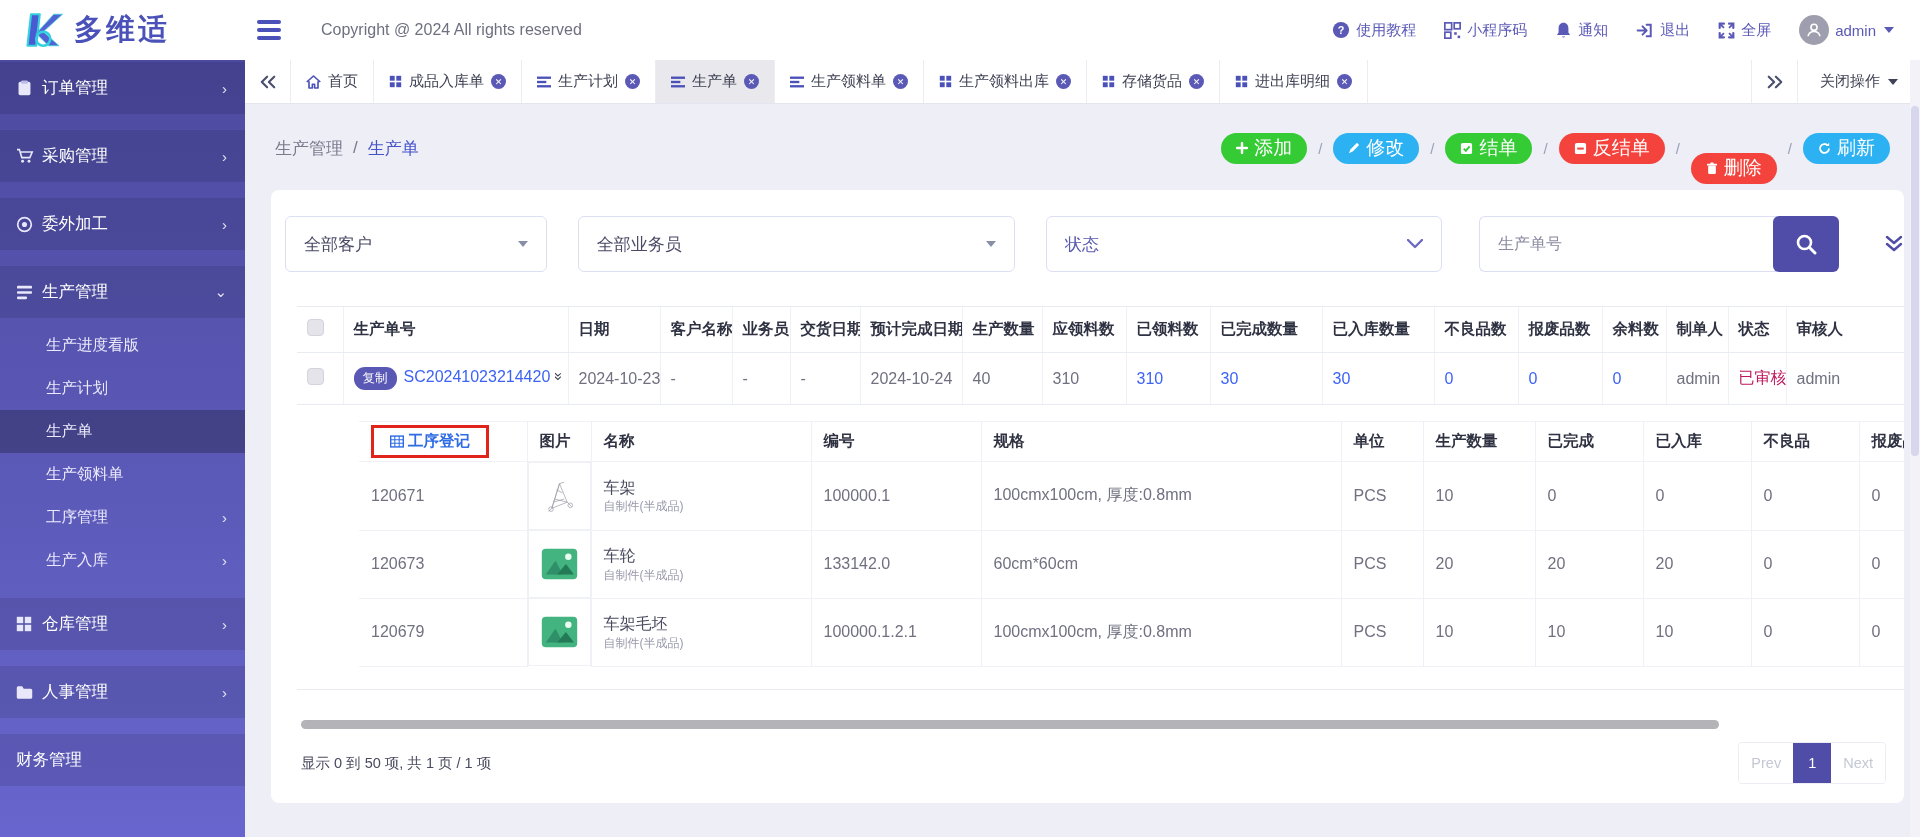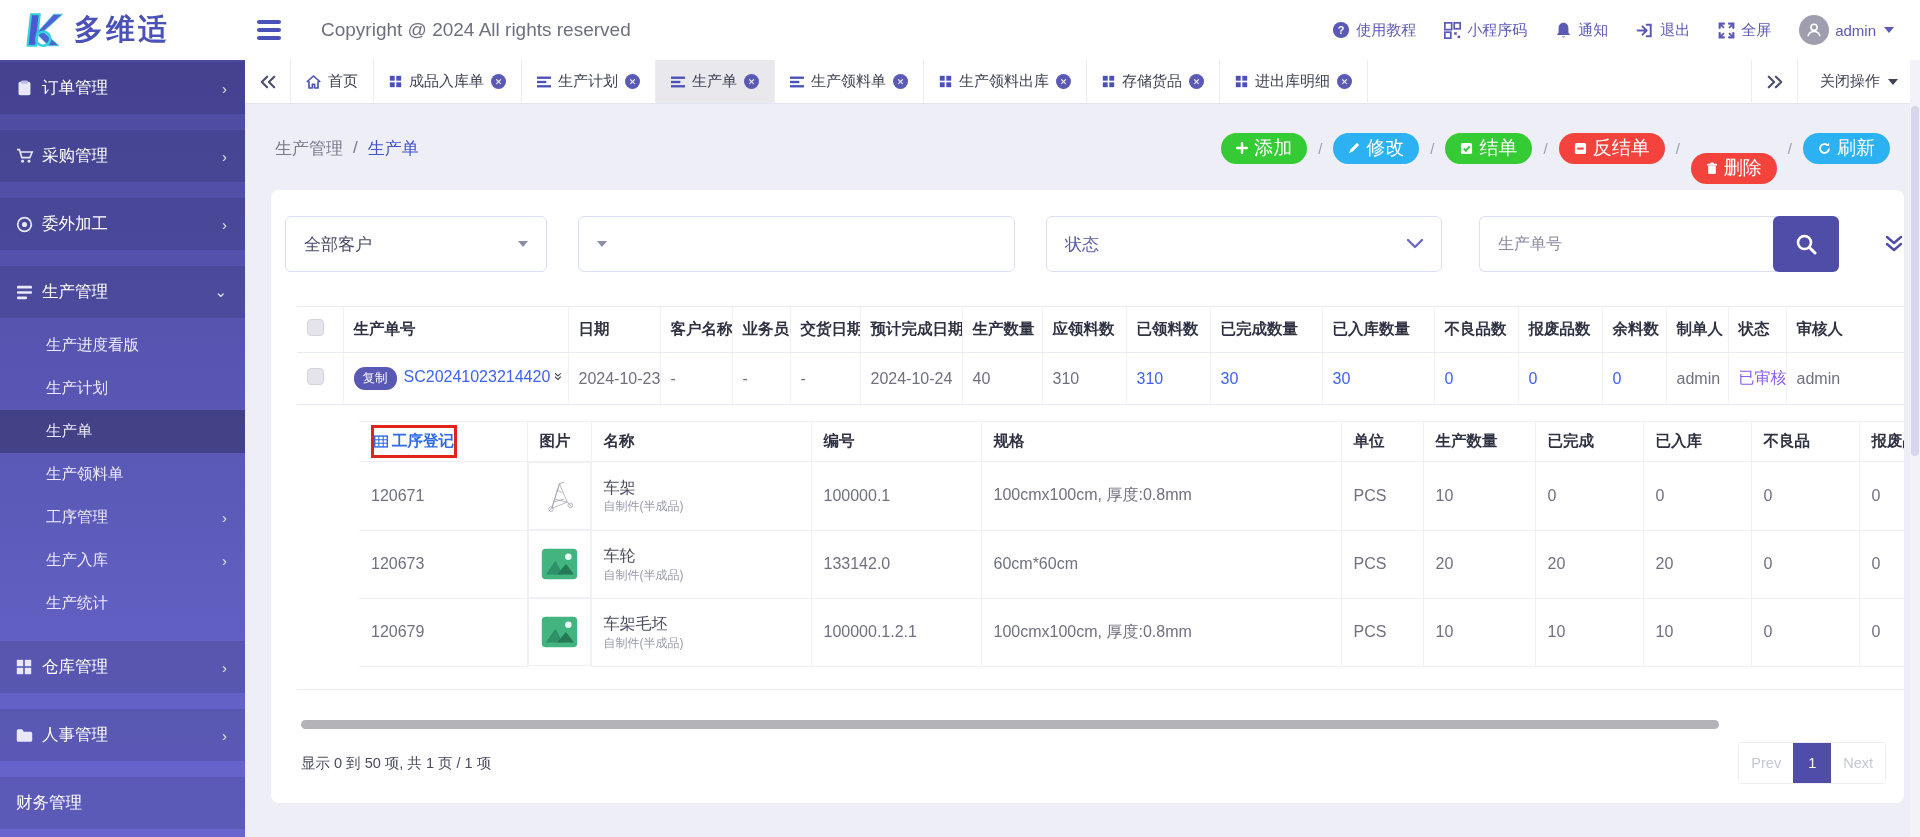--- a/index.html
+++ b/index.html
@@ -7,21 +7,21 @@
               font-family:"Liberation Sans","DejaVu Sans",sans-serif; }
   .app { position:relative; width:1920px; height:837px; }
 
   
   .topbar { position:absolute; top:0; left:0; width:100%; height:60px; background:#fff;
             display:flex; align-items:center; z-index:3; }
   .logo-area { width:245px; height:100%; display:flex; align-items:center; padding-left:24px; gap:8px; flex:0 0 245px; }
   .logo-text { font-size:29px; font-weight:800; color:#4a51b8; letter-spacing:3px; }
   .hamburger { margin-left:12px; display:flex; flex-direction:column; gap:4px; cursor:pointer; }
   .hamburger i { display:block; width:24px; height:4px; background:#4a51b8; border-radius:2px; }
-  .copyright { margin-left:40px; color:#6e7080; font-size:19px; }
+  .copyright { margin-left:40px; color:#6e7080; font-size:16px; }
   .top-menu { margin-left:auto; display:flex; align-items:center; gap:28px; padding-right:26px;
               color:#5b59b6; font-size:15px; }
   .top-item { display:flex; align-items:center; gap:6px; cursor:pointer; white-space:nowrap; }
   .avatar { width:30px; height:30px; border-radius:50%; background:#9e9eae; display:flex;
             align-items:center; justify-content:center; }
   .caret { display:inline-block; width:0; height:0; border-left:5px solid transparent;
            border-right:5px solid transparent; border-top:6px solid #5b59b6; margin-left:2px; }
 
   
   .sidebar { position:absolute; top:60px; left:0; width:245px; height:777px;
@@ -101,32 +101,32 @@
   .mtable th { height:46px; color:#2f3242; font-weight:700; font-size:15.5px; background:#fff; }
   .mtable td { height:52px; }
   .mtable th:first-child, .mtable td:first-child { border-left:none; }
   .checkbox { display:inline-block; width:17px; height:17px; background:#e4e4ea;
               border:1px solid #d4d4de; border-radius:4px; cursor:pointer; }
   .copy-badge { display:inline-block; background:#5a58b5; color:#fff; font-size:12.5px;
                 border-radius:11px; padding:3px 9px; margin-right:7px; cursor:pointer; }
   .lnk { color:#3d63f5; cursor:pointer; text-decoration:none; }
   .expand-chev { display:inline-block; transform:rotate(90deg); color:#33374d; font-size:15px;
                  margin-left:5px; cursor:pointer; }
-  .status-txt { color:#8b5cf6; }
+  .status-txt { color:#be185d; }
 
   
   .subrow-cell { padding:16px 0 22px 62px !important; height:auto !important; border-left:none !important; }
   .stable { width:1610px; font-size:16px; color:#707080; }
   .stable th, .stable td { border:1px solid #f0f1f7; padding:0 12px; text-align:left;
         white-space:nowrap; overflow:hidden; }
   .stable th { height:40px; color:#2f3242; font-weight:700; font-size:15.5px; }
   .stable td { height:68px; }
   .gx-link { color:#2e6be5; display:inline-flex; align-items:center; gap:4px; font-size:15.5px;
              cursor:pointer; }
-  .annotate { display:inline-flex; border:3px solid #e0241b; padding:3px 0; }
+  .annotate { display:inline-flex; border:3px solid #e0241b; padding:3px 16px; }
   .pname { line-height:1.35; }
   .pname .nm { color:#4a4a5e; }
   .pname .tp { color:#9a9aac; font-size:12px; }
   .thumb { display:flex; align-items:center; }
 
   
   .hscrollbar { position:absolute; left:30px; top:530px; width:1418px; height:9px;
                 background:#b3b3b8; border-radius:5px; cursor:pointer; }
   .card-footer { position:absolute; left:30px; right:18px; top:552px; display:flex; align-items:center; }
   .summary { font-size:14.5px; color:#4a4a5e; }
@@ -268,23 +268,20 @@
       <div class="sub-item">
           <span class="s-label">生产领料单</span>
         </div>
       <div class="sub-item">
           <span class="s-label">工序管理</span>
           <span class="side-chev">›</span>
         </div>
       <div class="sub-item">
           <span class="s-label">生产入库</span>
           <span class="side-chev">›</span>
-        </div>
-      <div class="sub-item">
-          <span class="s-label">生产统计</span>
         </div>
     </div>
     <div class="side-item">
       <span class="s-ico">
         <svg width="16" height="16" viewBox="0 0 20 20">
             <rect x="1" y="1" width="8" height="8" fill="#e8e8fa"></rect>
             <rect x="11" y="1" width="8" height="8" fill="#e8e8fa"></rect>
             <rect x="1" y="11" width="8" height="8" fill="#e8e8fa"></rect>
             <rect x="11" y="11" width="8" height="8" fill="#e8e8fa"></rect>
           </svg>
@@ -474,20 +471,21 @@
     </div>
 
     <div class="card">
 
       <div class="filters">
         <div class="sel customer">
           <span class="s-label">全部客户</span>
           <span class="sel-caret"></span>
         </div>
         <div class="sel salesman">
+          <span class="s-label">全部业务员</span>
           <span class="sel-caret"></span>
         </div>
         <div class="sel status">
           <span class="s-label">状态</span>
           <svg width="16" height="10" viewBox="0 0 16 10">
               <path d="M1 1 L8 8 L15 1" fill="none" stroke="#6c6ac0" stroke-width="2.4" stroke-linecap="round" stroke-linejoin="round"></path>
             </svg>
         </div>
         <div class="order-input-wrap">
           <input class="order-input" type="text" placeholder="生产单号" style="">

